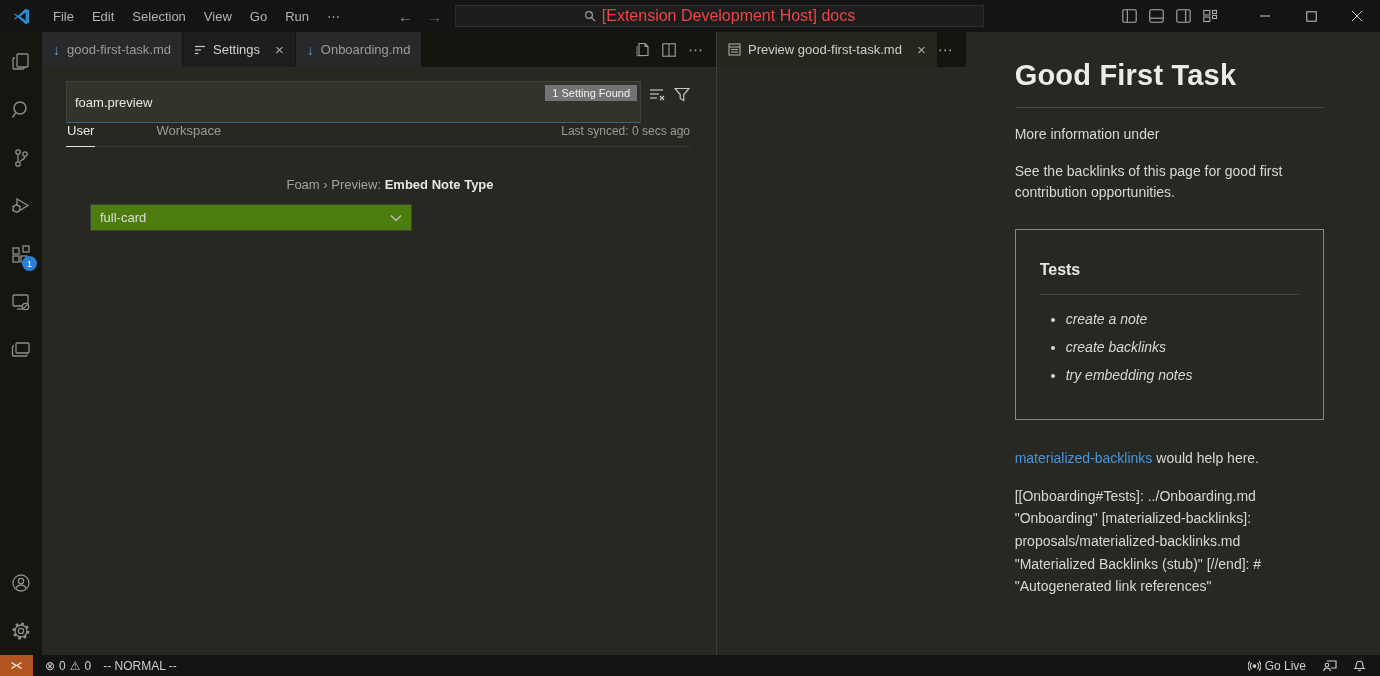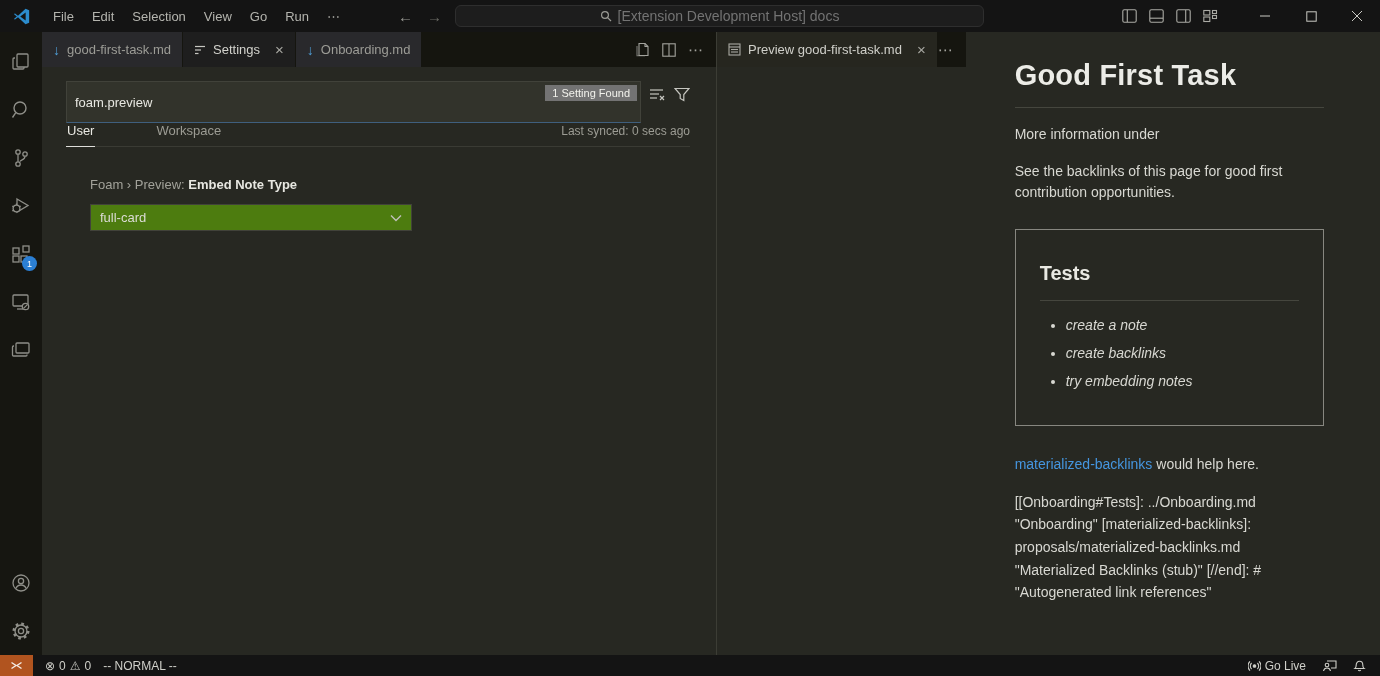--- a/index.html
+++ b/index.html
@@ -7,21 +7,21 @@
   body { font-family:"Liberation Sans", sans-serif; background:#272822; color:#d6d6d0; }
   .window { width:1380px; height:676px; display:flex; flex-direction:column; }
 
   
   .titlebar { position:relative; height:32px; flex:0 0 32px; background:#141414; display:flex; align-items:center; color:#b4b4ae; font-size:13px; }
   .vscode-logo { margin:0 14px 0 12px; width:18px; height:18px; display:flex; align-items:center; justify-content:center; }
   .menu-item { padding:0 9px; height:24px; display:flex; align-items:center; border-radius:4px; cursor:default; }
   .menu-more { padding:0 9px; letter-spacing:1px; }
   .nav-arrows { position:absolute; left:398px; display:flex; gap:14px; font-size:15px; color:#9a9a94; }
   .nav-arrows .dim { color:#6a6a64; }
-  .cmd-center { position:absolute; left:455px; top:5px; width:529px; height:22px; background:#1d1d1d; border:1px solid #2e2e2e; border-radius:6px; display:flex; align-items:center; justify-content:center; gap:6px; color:#737373; font-size:14px; }
+  .cmd-center { position:absolute; left:455px; top:5px; width:529px; height:22px; background:#1d1d1d; border:1px solid #2e2e2e; border-radius:0; display:flex; align-items:center; justify-content:center; gap:6px; color:#ef4444; font-size:16px; }
   .window-controls { margin-left:auto; display:flex; align-items:center; height:32px; }
   .wc-btn { width:27px; height:32px; display:flex; align-items:center; justify-content:center; color:#ababa5; }
   .wc-group { display:flex; margin-right:18px; }
   .wc-sys { display:flex; }
   .wc-sys .wc-btn { width:46px; }
 
   
   .main { flex:1; display:flex; min-height:0; }
 
   
@@ -48,31 +48,31 @@
   .settings-body { padding:14px 26px 0 24px; font-size:13px; }
   .search-row { display:flex; align-items:center; gap:8px; }
   .settings-search { position:relative; flex:1; height:26px; }
   .settings-search input { width:100%; height:42px; background:#32332b; border:1px solid #41423a; border-bottom:1px solid #3f5f7e; color:#e8e8e2; font-size:13px; padding:0 120px 0 8px; font-family:"Liberation Sans", sans-serif; outline:none; }
   .result-badge { position:absolute; right:4px; top:4px; background:#737373; color:#f2f2ec; font-size:11px; padding:2px 7px;margin-left:16px; }
   .filter-icons { display:flex; align-items:center; gap:9px; color:#c6c6c0; }
   .scope-row { display:flex; align-items:flex-end; margin-top:10px; border-bottom:1px solid #3a3b34;gap:40px; }
   .scope-tab { margin-right:20px; padding:6px 1px 8px; color:#9c9c94; font-size:13px; }
   .scope-tab.active { color:#e9e9e3; border-bottom:1px solid #dededa; margin-bottom:-1px; }
   .last-synced { margin-left:auto; color:#9c9c94; font-size:12px; padding-bottom:8px; }
-  .setting-item { margin-top:30px; padding-left:24px; }
+  .setting-item { margin-top:30px; padding-left:24px;text-align:center; }
   .setting-label { font-size:13px; color:#a2a29a; }
   .setting-label b { color:#e7e7e1; font-weight:700; }
   .setting-select { margin-top:12px; width:322px; height:27px; background:#4d7c0f; border:1px solid #41423a; color:#dddDD7; font-size:13px; display:flex; align-items:center; justify-content:space-between; padding:0 9px; color:#dcdcd6; }
 
   
   .preview { padding:22px 56px 0 49px; font-size:14px; color:#d8d8d2; line-height:1.5; }
   .preview h1 { font-size:29px; font-weight:600; color:#ededE8; color:#ecece7; padding-bottom:9px; border-bottom:1px solid #45463e; margin-bottom:14px; letter-spacing:0.2px; }
   .preview p { margin:16px 0; }
   .note-card { border:1px solid #878780; margin-top:26px; padding:10px 24px 26px; }
-  .note-card h2 { font-size:20px; font-weight:700; color:#e9e9e3; margin-top:18px; padding-bottom:12px; border-bottom:1px solid #45463e; }
+  .note-card h2 { font-size:16px; font-weight:700; color:#e9e9e3; margin-top:18px; padding-bottom:12px; border-bottom:1px solid #45463e; }
   .note-card ul { margin:14px 0 0 0; padding-left:26px; }
   .note-card li { margin:7px 0;font-style:italic; }
   .mdlink { color:#4596e0; text-decoration:none; }
   .refs { max-width:505px; margin-top:30px; line-height:1.62; }
 
   
   .statusbar { height:21px; flex:0 0 21px; background:#141414; display:flex; align-items:center; color:#cfcfc9; font-size:12px; }
   .remote-indicator { width:33px; height:21px; background:#b1541f; color:#f4ece4; display:flex; align-items:center; justify-content:center; }
   .sb-item { display:flex; align-items:center; gap:4px; padding:0 6px; height:21px; }
   .sb-left { display:flex; align-items:center; margin-left:6px; }

